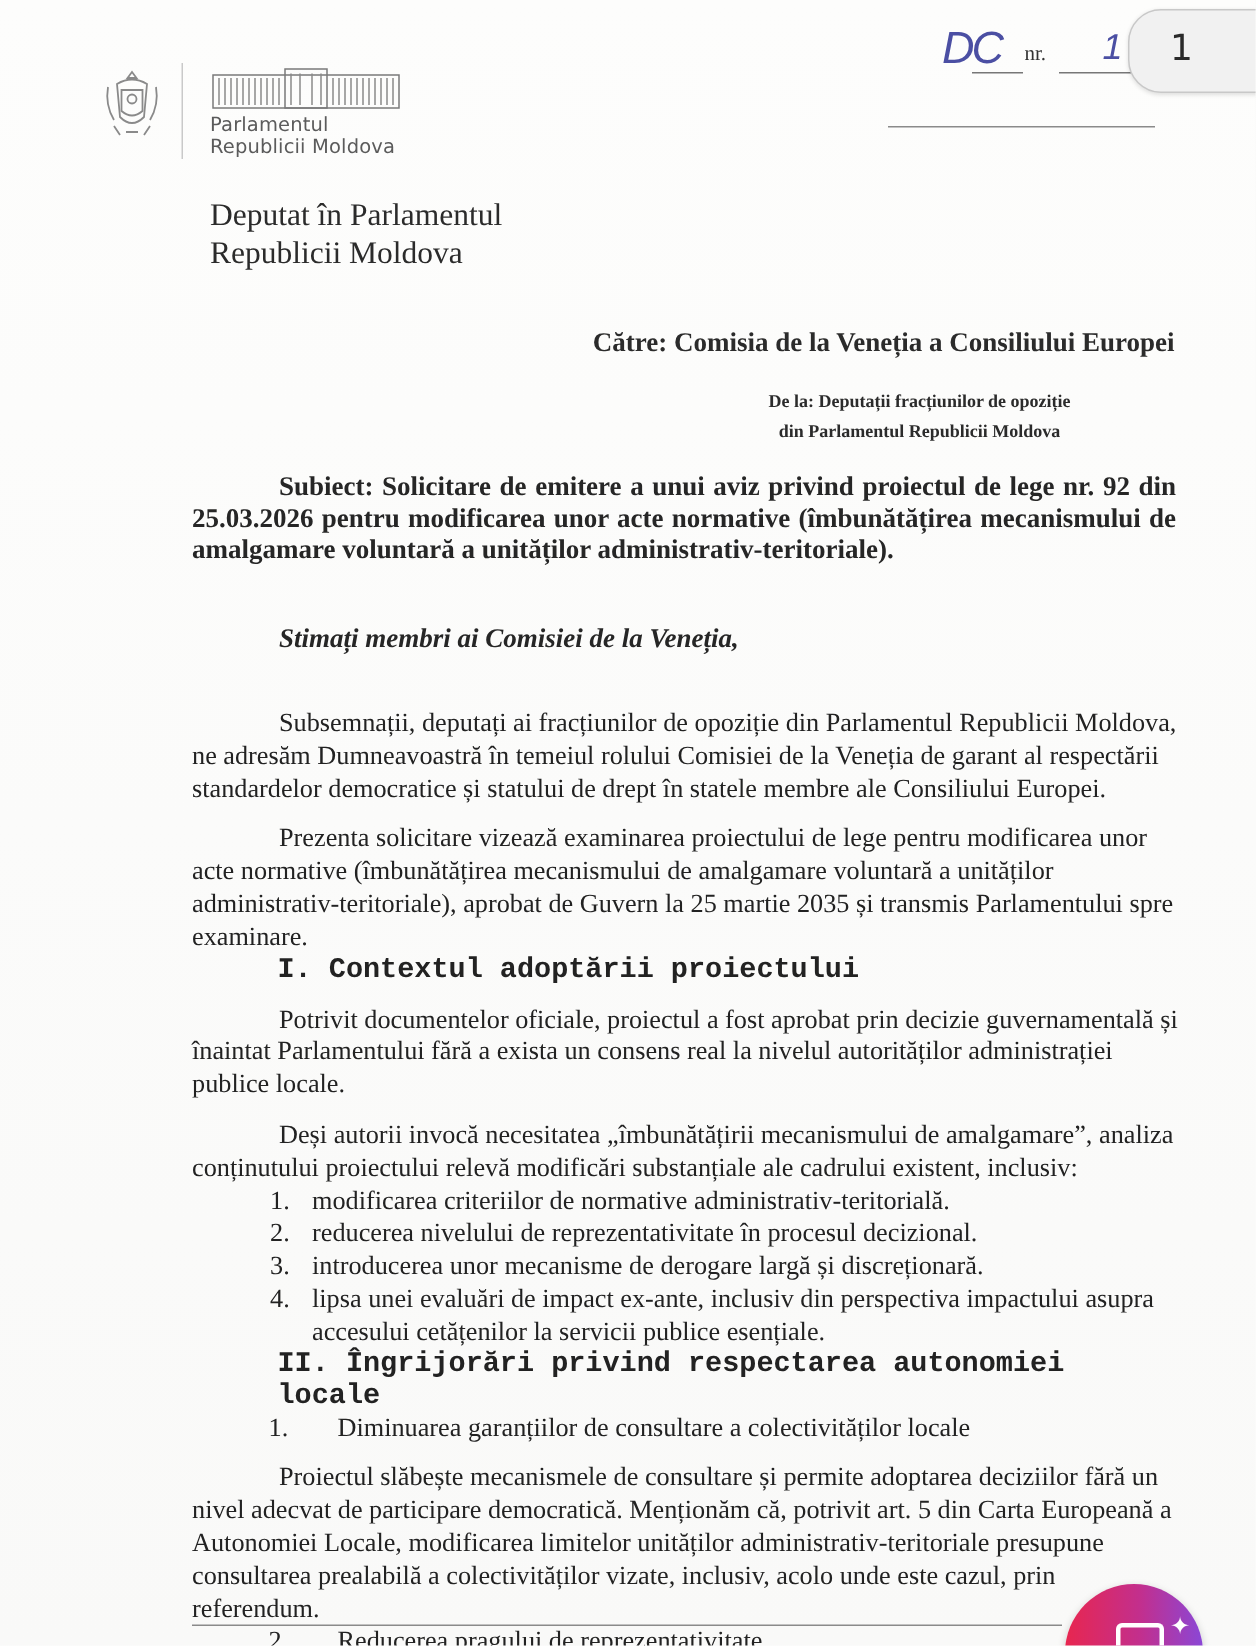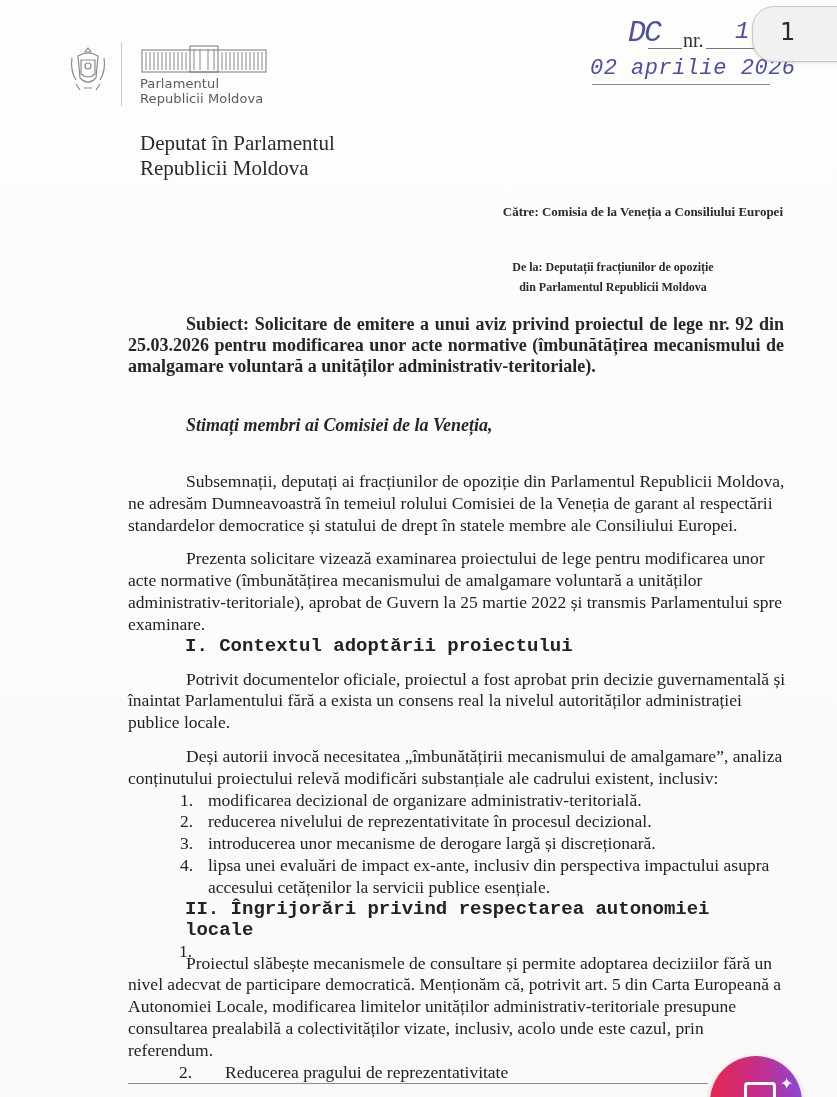--- a/index.html
+++ b/index.html
@@ -11,36 +11,36 @@
   }
   .page { position: absolute; left: 0; top: 0; width: 837px; height: 1097px; background: linear-gradient(180deg,#fdfdfc 0%,#f9f9f8 100%); }
 
   
   .crest { position: absolute; left: 68px; top: 44px; width: 40px; height: 52px; }
   .lh-divider { position: absolute; left: 121px; top: 42px; width: 1px; height: 64px; background: #c9c9c9; }
   .building { position: absolute; left: 140px; top: 44px; width: 128px; height: 30px; }
   .lh-text { position: absolute; left: 140px; top: 76px; font-family: "DejaVu Sans", sans-serif; font-size: 13px; line-height: 15px; color: #5b5b5b; letter-spacing: 0.1px; }
 
   
-  .hw { position: absolute; font-family: Liberation Mono, monospace; font-style: italic; color: #4b4fa3; }
+  .hw { position: absolute; font-family: Liberation Sans, sans-serif; font-style: italic; color: #4b4fa3; }
   .hw-dc { left: 628px; top: 16px; font-size: 30px; letter-spacing: -2px; }
-  .hw-nr-label { position: absolute; left: 683px; top: 29px; font-size: 20px; color: #333; font-family: "Liberation Serif", serif; }
+  .hw-nr-label { position: absolute; left: 683px; top: 29px; font-size: 14px; color: #333; font-family: "Liberation Serif", serif; }
   .hw-nr { left: 735px; top: 18px; font-size: 24px; }
   .hw-nr-line { position: absolute; left: 706px; top: 48px; width: 52px; height: 1px; background: #777; }
   .hw-dc-line { position: absolute; left: 648px; top: 48px; width: 34px; height: 1px; background: #777; }
   .hw-date { left: 590px; top: 56px; font-size: 22px; letter-spacing: 0.5px; }
   .hw-date-line { position: absolute; left: 592px; top: 84px; width: 178px; height: 1px; background: #8a8a8a; }
 
   
   .page-badge { position: absolute; left: 752px; top: 6px; width: 100px; height: 54px; background: #f1f1f1; border: 1px solid #c8c8c8; border-radius: 22px 0 0 22px; box-shadow: 0 1px 3px rgba(0,0,0,0.12); }
   .page-badge span { position: absolute; left: 27px; top: 11px; font-family: "DejaVu Sans", sans-serif; font-size: 24px; color: #2a2a2a; }
 
   
   .deputat { position: absolute; left: 140px; top: 131px; font-size: 21px; line-height: 25px; font-weight: normal; color: #2b2b2b; }
-  .catre { position: absolute; right: 54px; top: 204px; font-size: 13px; font-weight: bold; color: #2b2b2b; text-align: right; }
+  .catre { position: absolute; right: 54px; top: 218px; font-size: 18px; font-weight: bold; color: #2b2b2b; text-align: right; }
   .dela { position: absolute; left: 443px; top: 257px; font-size: 12px; line-height: 20px; font-weight: bold; color: #2b2b2b; text-align: center; width: 340px; }
 
   .subject { position: absolute; left: 128px; top: 314px; width: 656px; font-size: 18px; line-height: 21px; font-weight: bold; text-align: justify; color: #262626; }
   .subject .ind { display: inline-block; width: 58px; }
   .salut { position: absolute; left: 186px; top: 415px; font-size: 18px; font-weight: bold; font-style: italic; color: #262626; }
 
   .body { position: absolute; left: 128px; top: 459px; width: 660px; font-size: 17.5px; line-height: 21.8px; color: #222; }
   .body p { margin: 0; }
   .body .ind { text-indent: 58px; margin-top: 12px; }
   .body .h { font-weight: bold; font-size: 19px; padding-left: 57px; line-height: 21px; font-family: Liberation Mono, monospace; }
@@ -109,21 +109,20 @@
   <div class="lh-text">
     <div>Parlamentul</div>
     <div>Republicii Moldova</div>
   </div>
 
   <div class="hw hw-dc">DC</div>
   <div class="hw-dc-line"></div>
   <div class="hw-nr-label">nr.</div>
   <div class="hw hw-nr">1</div>
   <div class="hw-nr-line"></div>
-  <div class="hw hw-date">02 aprilie 2026</div>
   <div class="hw-date-line"></div>
 
   <div class="page-badge">
     <span>1</span>
   </div>
 
   <div class="deputat">
     <div>Deputat în Parlamentul</div>
     <div>Republicii Moldova</div>
   </div>
@@ -131,33 +130,33 @@
   <div class="dela">
     <div>De la: Deputații fracțiunilor de opoziție</div>
     <div>din Parlamentul Republicii Moldova</div>
   </div>
 
   <div class="subject"><span class="ind"></span><span>Subiect: Solicitare de emitere a unui aviz privind proiectul de lege nr. 92 din 25.03.2026 pentru modificarea unor acte normative (îmbunătățirea mecanismului de amalgamare voluntară a unităților administrativ-teritoriale).</span></div>
   <div class="salut">Stimați membri ai Comisiei de la Veneția,</div>
 
   <div class="body">
     <p class="ind">Subsemnații, deputați ai fracțiunilor de opoziție din Parlamentul Republicii Moldova, ne adresăm Dumneavoastră în temeiul rolului Comisiei de la Veneția de garant al respectării standardelor democratice și statului de drept în statele membre ale Consiliului Europei.</p>
-    <p class="ind">Prezenta solicitare vizează examinarea proiectului de lege pentru modificarea unor acte normative (îmbunătățirea mecanismului de amalgamare voluntară a unităților administrativ-teritoriale), aprobat de Guvern la 25 martie 2022 și transmis Parlamentului spre examinare.</p>
+    <p class="ind">Prezenta solicitare vizează examinarea proiectului de lege pentru modificarea unor acte normative (îmbunătățirea mecanismului de amalgamare voluntară a unităților administrativ-teritoriale), aprobat de Guvern la 25 martie 2035 și transmis Parlamentului spre examinare.</p>
     <p class="h">I. Contextul adoptării proiectului</p>
     <p class="ind">Potrivit documentelor oficiale, proiectul a fost aprobat prin decizie guvernamentală și înaintat Parlamentului fără a exista un consens real la nivelul autorităților administrației publice locale.</p>
     <p class="ind">Deși autorii invocă necesitatea „îmbunătățirii mecanismului de amalgamare”, analiza conținutului proiectului relevă modificări substanțiale ale cadrului existent, inclusiv:</p>
     <ol>
-      <li><span class="n">1.</span><span>modificarea decizional de organizare administrativ-teritorială.</span></li>
+      <li><span class="n">1.</span><span>modificarea criteriilor de normative administrativ-teritorială.</span></li>
       <li><span class="n">2.</span><span>reducerea nivelului de reprezentativitate în procesul decizional.</span></li>
       <li><span class="n">3.</span><span>introducerea unor mecanisme de derogare largă și discreționară.</span></li>
       <li><span class="n">4.</span><span>lipsa unei evaluări de impact ex-ante, inclusiv din perspectiva impactului asupra accesului cetățenilor la servicii publice esențiale.</span></li>
     </ol>
     <p class="h">II. Îngrijorări privind respectarea autonomiei locale</p>
     <ol>
-      <li class="wide"><span class="n">1.</span></li>
+      <li class="wide"><span class="n">1.</span><span>Diminuarea garanțiilor de consultare a colectivităților locale</span></li>
     </ol>
     <p class="ind">Proiectul slăbește mecanismele de consultare și permite adoptarea deciziilor fără un nivel adecvat de participare democratică. Menționăm că, potrivit art. 5 din Carta Europeană a Autonomiei Locale, modificarea limitelor unităților administrativ-teritoriale presupune consultarea prealabilă a colectivităților vizate, inclusiv, acolo unde este cazul, prin referendum.</p>
     <ol>
       <li class="wide"><span class="n">2.</span><span>Reducerea pragului de reprezentativitate</span></li>
     </ol>
   </div>
 
   <div class="footer-rule"></div>
 
   <div class="fab">

